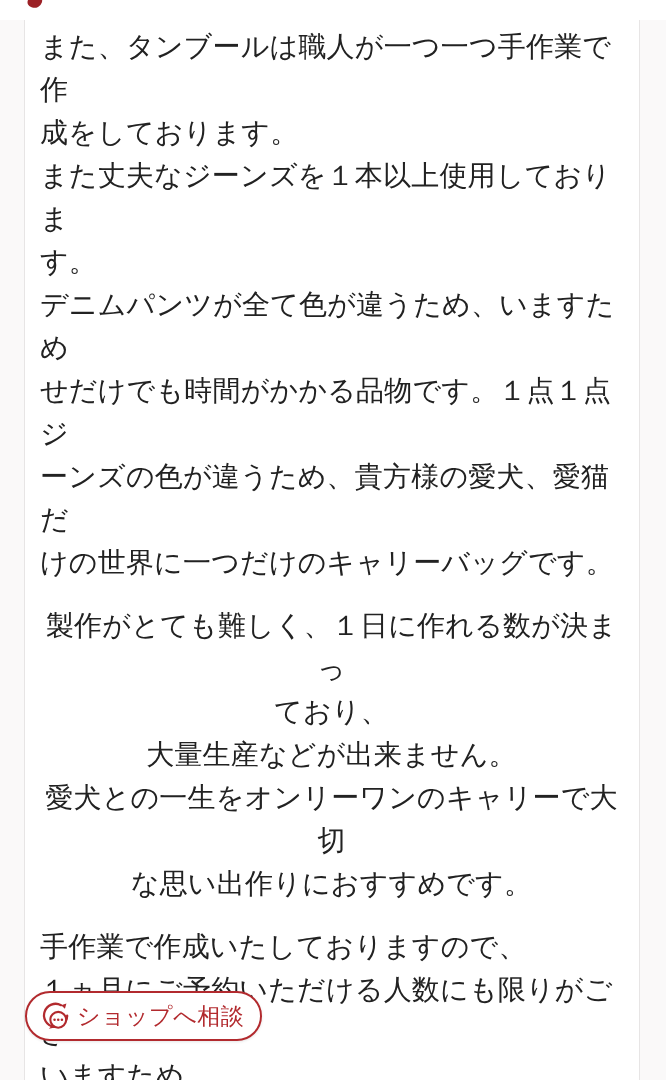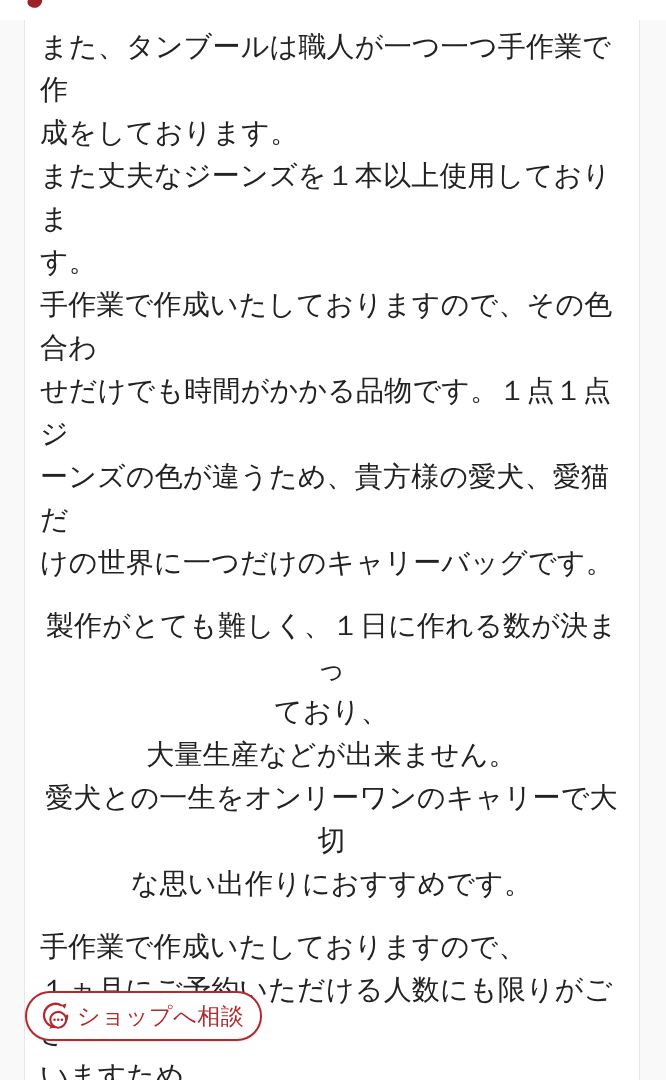--- a/index.html
+++ b/index.html
@@ -93,21 +93,21 @@
 
 <div class="top-band"></div>
 
 <div class="top-blob" style="background: rgb(156, 33, 38);"></div>
 
 <div class="content-frame" style="background: rgb(255, 255, 255); border-left-color: rgb(231, 229, 229); border-right-color: rgb(231, 229, 229);">
   <p style="color: rgb(34, 34, 34);">また、タンブールは職人が一つ一つ手作業で作
 成をしております。
 また丈夫なジーンズを１本以上使用しておりま
 す。
-手作業で作成いたしておりますので、その色合わ
+デニムパンツが全て色が違うため、いますため
 せだけでも時間がかかる品物です。１点１点ジ
 ーンズの色が違うため、貴方様の愛犬、愛猫だ
 けの世界に一つだけのキャリーバッグです。</p>
   <p style="color: rgb(34, 34, 34); text-align: center;">製作がとても難しく、１日に作れる数が決まっ
 ており、
 大量生産などが出来ません。
 愛犬との一生をオンリーワンのキャリーで大切
 な思い出作りにおすすめです。</p>
   <p style="color: rgb(34, 34, 34);">手作業で作成いたしておりますので、
 １ヵ月にご予約いただける人数にも限りがござ

